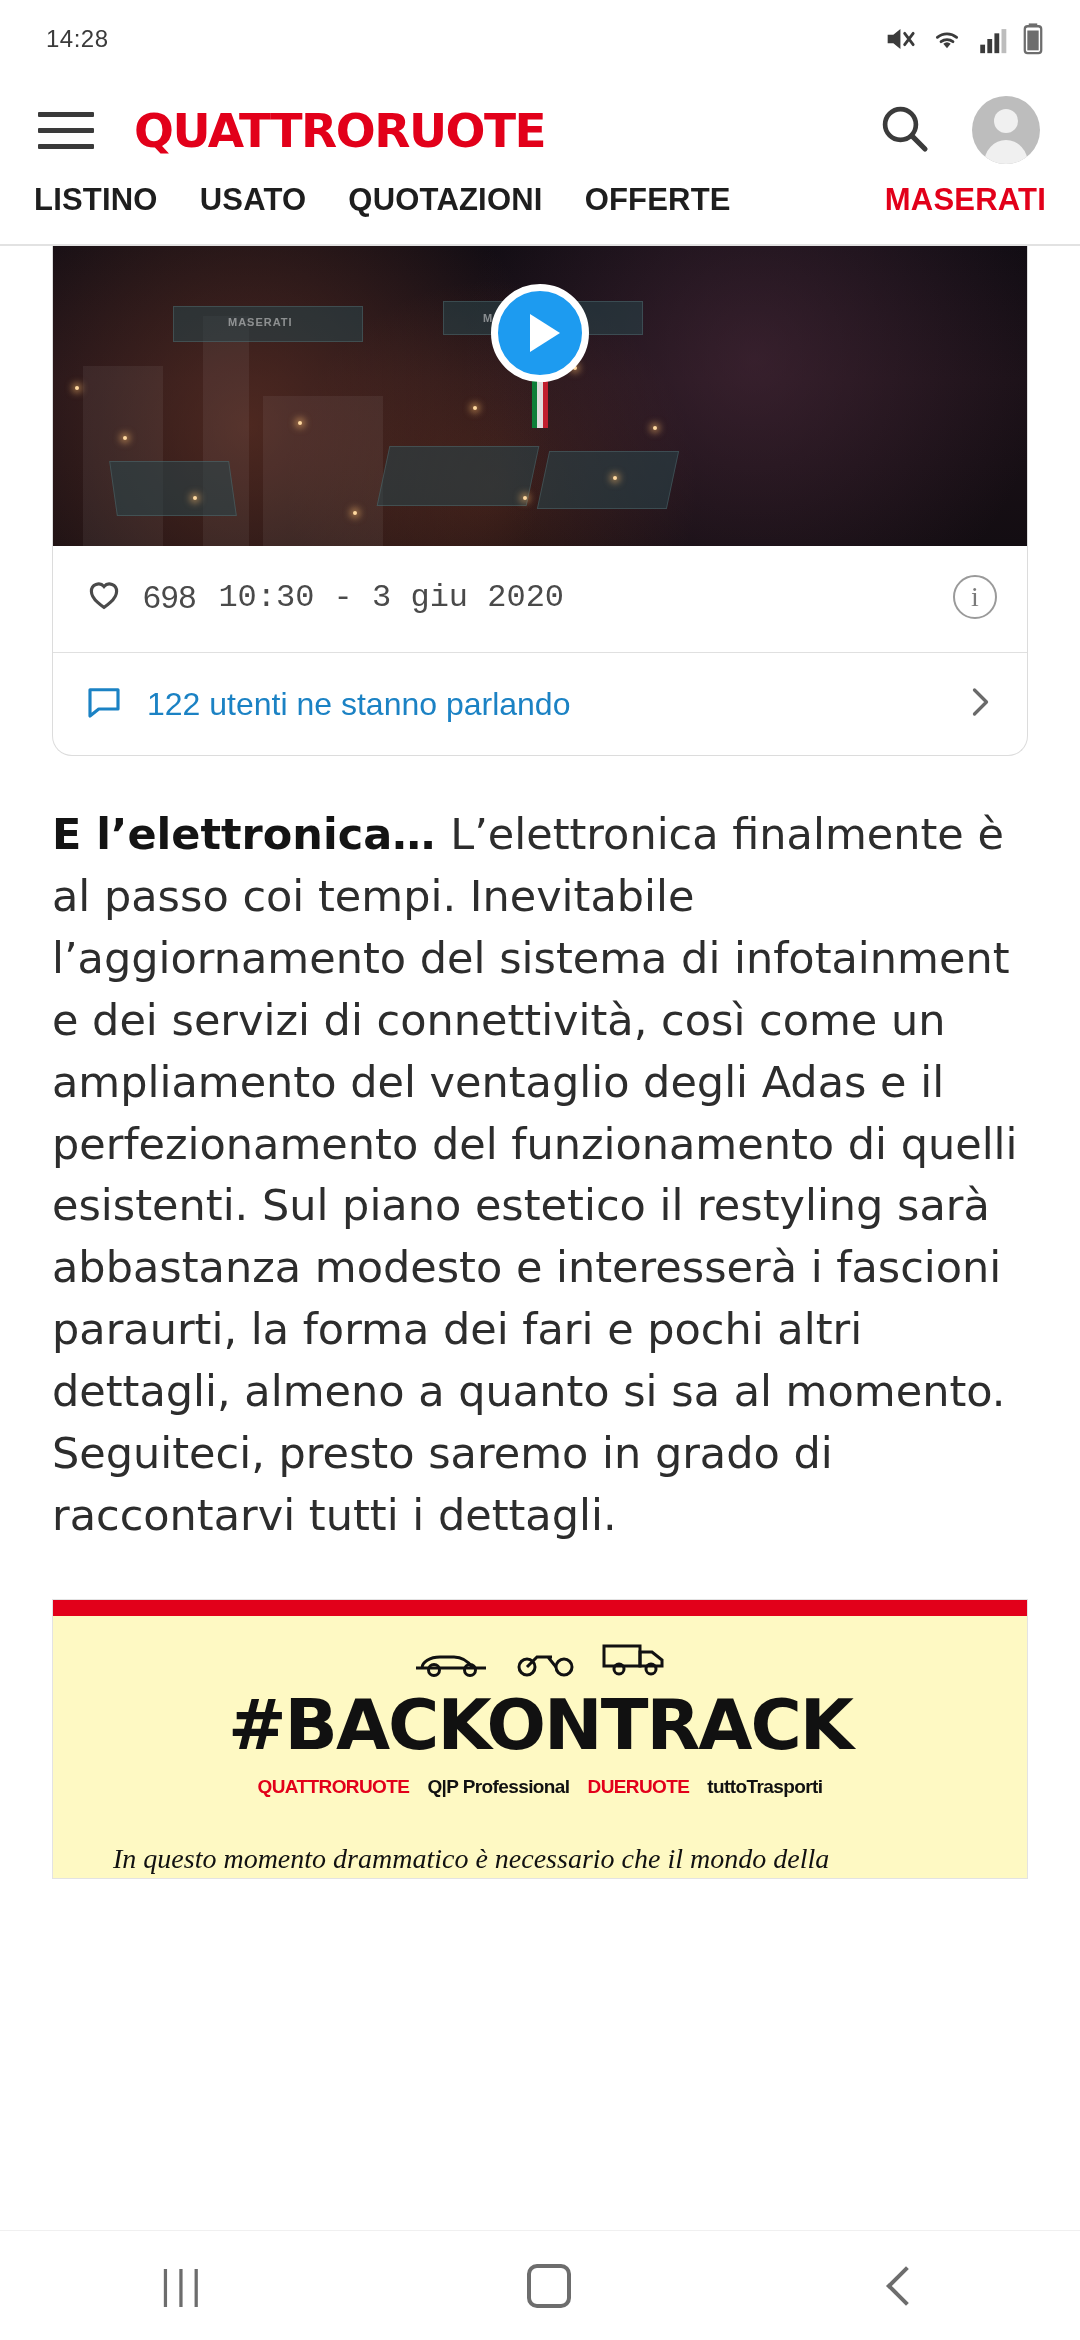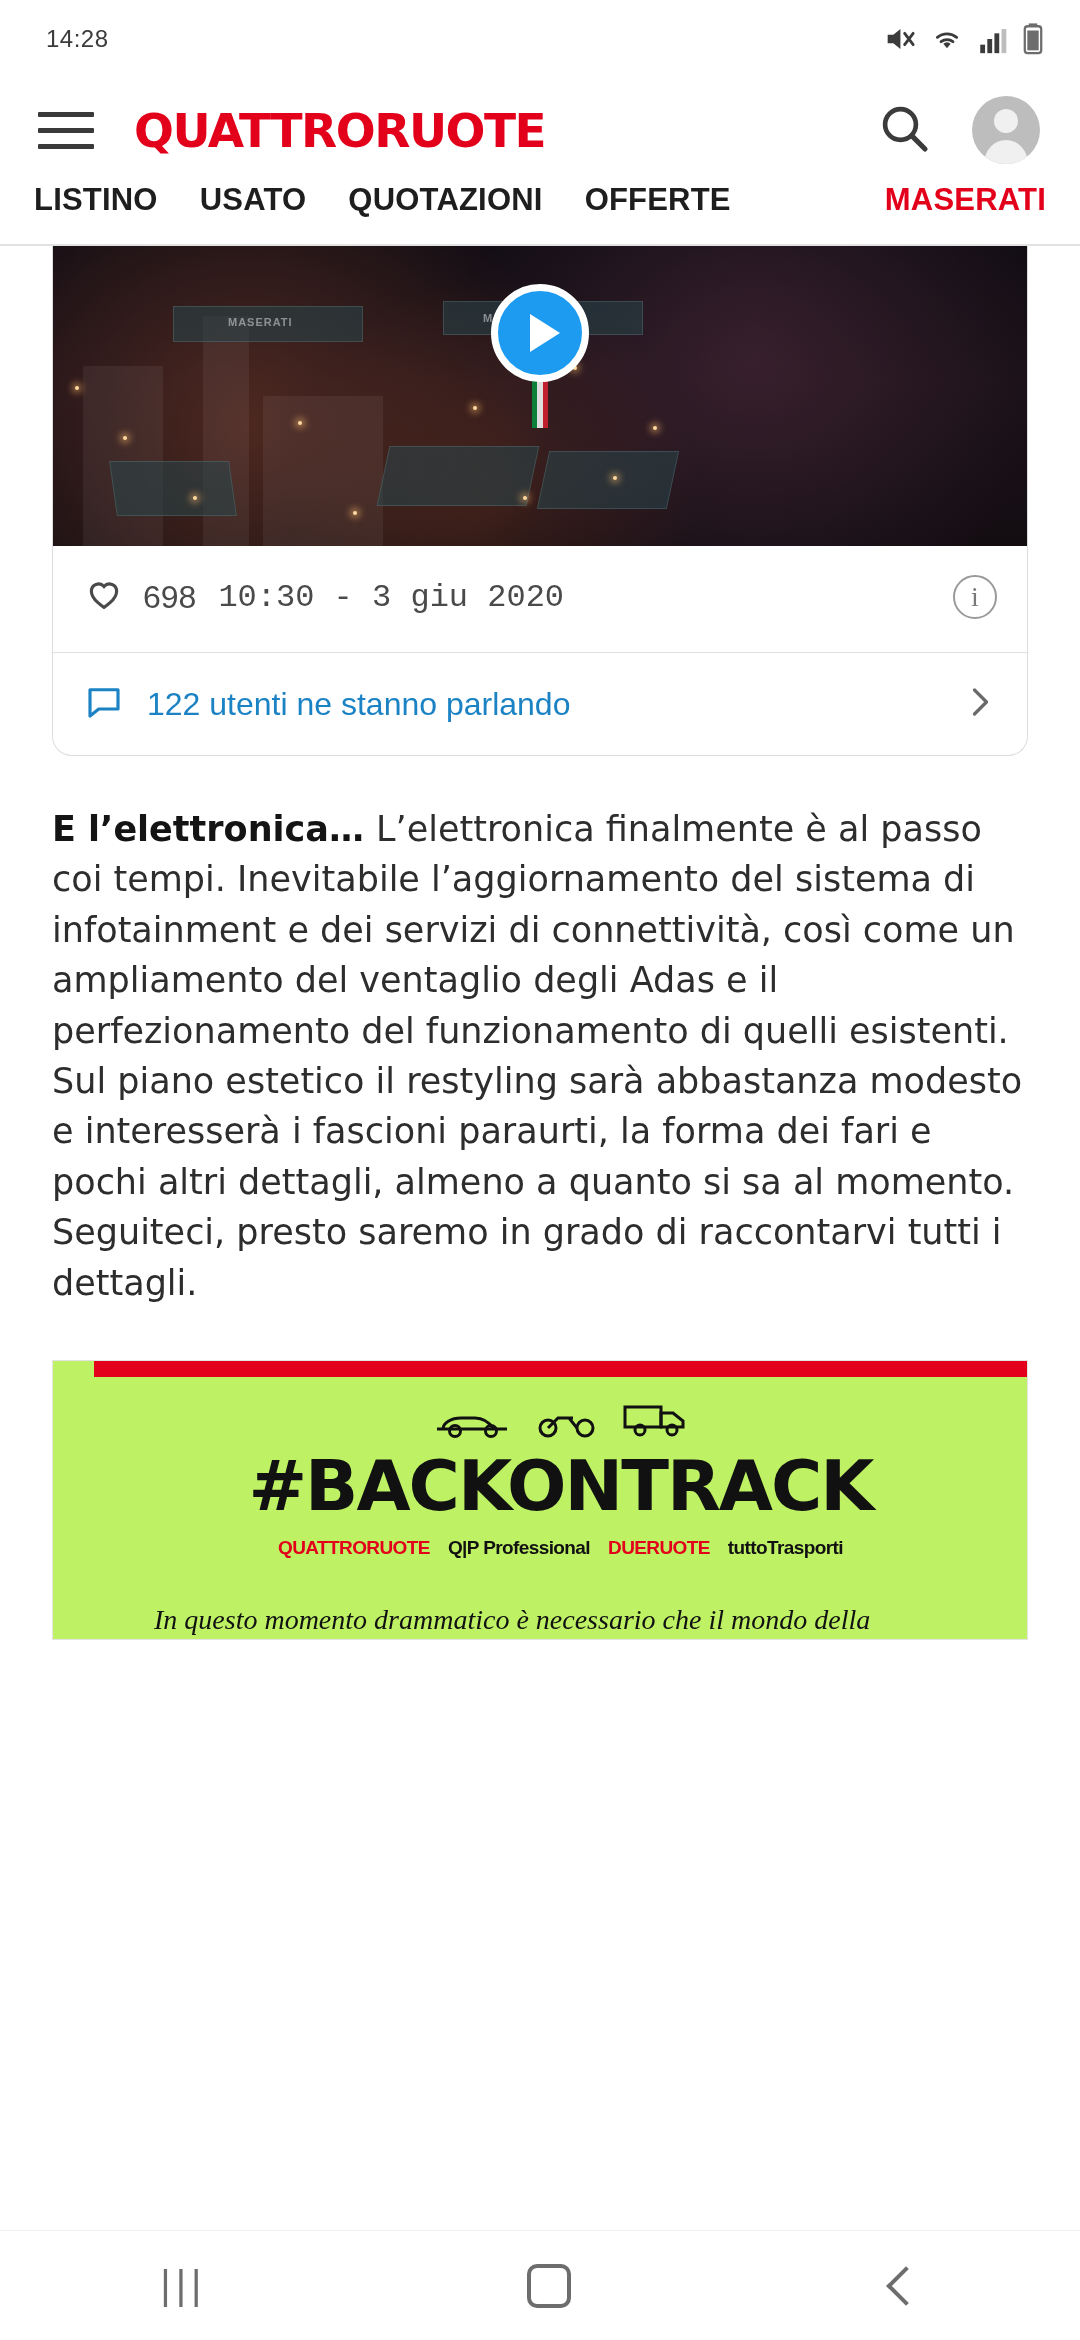--- a/index.html
+++ b/index.html
@@ -234,33 +234,32 @@
     color: #1b82c4;
   }
   .chev {
     margin-left: auto;
     color: #6a6a6a;
   }
 
   
   .article {
     padding: 48px 52px 0 52px;
-    font-size: 35px;
+    font-size: 43px;
     line-height: 1.44;
     color: #2d2d2d;
     font-family: "DejaVu Sans", sans-serif;
   }
   .article b { font-weight: bold; color: #141414; }
 
   
   .promo {
     margin: 52px 52px 0 52px;
     border: 1px solid #e3e3e3;
-    background: #bef264;
-    padding-left: 41px;
+    background: #fef9c3;
   }
   .promo-bar {
     height: 16px;
     background: #e2001a;
   }
   .promo-vehicles {
     display: flex;
     justify-content: center;
     align-items: flex-end;
     gap: 24px;

